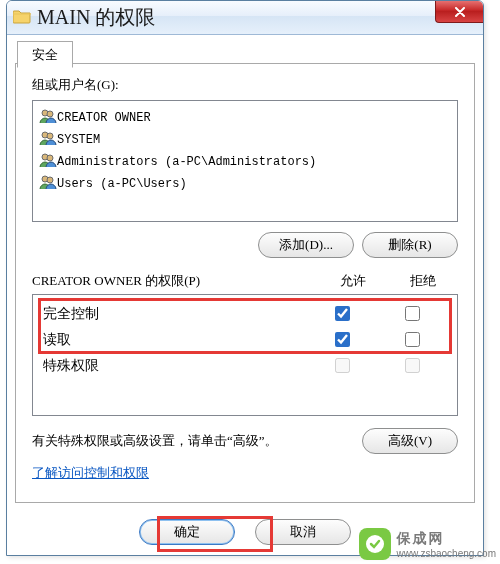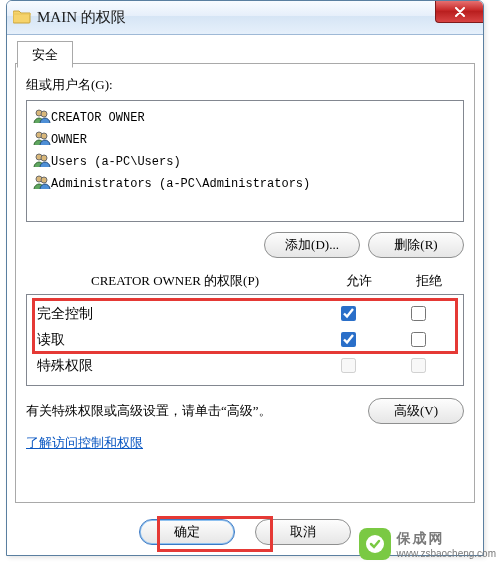--- a/index.html
+++ b/index.html
@@ -29,21 +29,21 @@
   .titlebar {
     height: 34px;
     background: linear-gradient(#f8fbff, #e6effa 45%, #d6e5f5 46%, #e6f0fb);
     border-bottom: 1px solid #9fb9d6;
     display: flex;
     align-items: center;
     padding: 0 6px;
     position: relative;
   }
   .titlebar .folder-icon { margin-right: 6px; }
-  .titlebar .title { color: #1a1a1a; font-family: "SimSun", serif; font-size: 15px; }
+  .titlebar .title { color: #1a1a1a; font-family: "SimSun", serif; font-size: 20px; }
   .close-btn {
     position: absolute;
     right: 0; top: 0;
     width: 48px; height: 22px;
     background: linear-gradient(#e67070, #c62828 45%, #b71c1c 46%, #d84343);
     border: 1px solid #7f1a1a;
     border-top: none; border-right: none;
     border-radius: 0 0 0 4px;
     display: flex; align-items: center; justify-content: center;
   }
@@ -61,21 +61,21 @@
     border: 1px solid #a9a9a9;
     border-bottom: 1px solid #fff;
     z-index: 2;
     font-size: 13px;
   }
   .tabpanel {
     position: absolute;
     left: 0; right: 0; top: 22px; bottom: 0;
     border: 1px solid #a9a9a9;
     background: #fff;
-    padding: 12px 10px 10px;
+    padding: 12px 16px 10px;
   }
 
   
   .group-label { margin-bottom: 6px; }
   .group-list {
     border: 1px solid #828790;
     height: 122px;
     background: #fff;
     padding: 6px 6px;
     overflow: hidden;
@@ -105,27 +105,27 @@
     margin-top: 10px;
   }
   .btn-wide { width: 96px; }
 
   
   .perm-header {
     display: flex;
     margin-top: 14px;
     font-size: 13px;
   }
-  .perm-header .lbl { flex: 1; text-align: center; }
+  .perm-header .lbl { flex: 1; }
   .perm-header .col { width: 70px; text-align: center; }
 
   .perm-box {
     border: 1px solid #828790;
     margin-top: 4px;
-    height: 92px;
+    height: 122px;
     position: relative;
     padding: 6px 0;
   }
   .perm-row {
     display: flex;
     align-items: center;
     height: 26px;
     padding: 0 10px;
   }
   .perm-row .name { flex: 1; font-size: 14px; }
@@ -224,40 +224,40 @@
               </svg></span>
           <span>CREATOR OWNER</span>
         </div>
         <div class="group-row">
           <span><svg width="18" height="16" viewBox="0 0 18 16">
                 <circle cx="6" cy="5" r="3" fill="#d9b77a" stroke="#6b6b6b"></circle>
                 <circle cx="11" cy="6" r="3" fill="#d9b77a" stroke="#6b6b6b"></circle>
                 <path d="M1 15c0-3 3-5 5-5s5 2 5 5" fill="#5fa65f" stroke="#3b6b3b"></path>
                 <path d="M7 15c0-3 3-5 5-5s5 2 5 5" fill="#4e8fd6" stroke="#2a4e7a"></path>
               </svg></span>
-          <span>OWNER</span>
+          <span>SYSTEM</span>
+        </div>
+        <div class="group-row">
+          <span><svg width="18" height="16" viewBox="0 0 18 16">
+                <circle cx="6" cy="5" r="3" fill="#d9b77a" stroke="#6b6b6b"></circle>
+                <circle cx="11" cy="6" r="3" fill="#d9b77a" stroke="#6b6b6b"></circle>
+                <path d="M1 15c0-3 3-5 5-5s5 2 5 5" fill="#5fa65f" stroke="#3b6b3b"></path>
+                <path d="M7 15c0-3 3-5 5-5s5 2 5 5" fill="#4e8fd6" stroke="#2a4e7a"></path>
+              </svg></span>
+          <span>Administrators (a-PC\Administrators)</span>
         </div>
         <div class="group-row">
           <span><svg width="18" height="16" viewBox="0 0 18 16">
                 <circle cx="6" cy="5" r="3" fill="#d9b77a" stroke="#6b6b6b"></circle>
                 <circle cx="11" cy="6" r="3" fill="#d9b77a" stroke="#6b6b6b"></circle>
                 <path d="M1 15c0-3 3-5 5-5s5 2 5 5" fill="#5fa65f" stroke="#3b6b3b"></path>
                 <path d="M7 15c0-3 3-5 5-5s5 2 5 5" fill="#4e8fd6" stroke="#2a4e7a"></path>
               </svg></span>
           <span>Users (a-PC\Users)</span>
         </div>
-        <div class="group-row">
-          <span><svg width="18" height="16" viewBox="0 0 18 16">
-                <circle cx="6" cy="5" r="3" fill="#d9b77a" stroke="#6b6b6b"></circle>
-                <circle cx="11" cy="6" r="3" fill="#d9b77a" stroke="#6b6b6b"></circle>
-                <path d="M1 15c0-3 3-5 5-5s5 2 5 5" fill="#5fa65f" stroke="#3b6b3b"></path>
-                <path d="M7 15c0-3 3-5 5-5s5 2 5 5" fill="#4e8fd6" stroke="#2a4e7a"></path>
-              </svg></span>
-          <span>Administrators (a-PC\Administrators)</span>
-        </div>
       </div>
 
       <div class="btn-row">
         <button class="btn btn-wide">添加(D)...</button>
         <button class="btn btn-wide">删除(R)</button>
       </div>
 
       <div class="perm-header">
         <div class="lbl">CREATOR OWNER 的权限(P)</div>
         <div class="col">允许</div>

